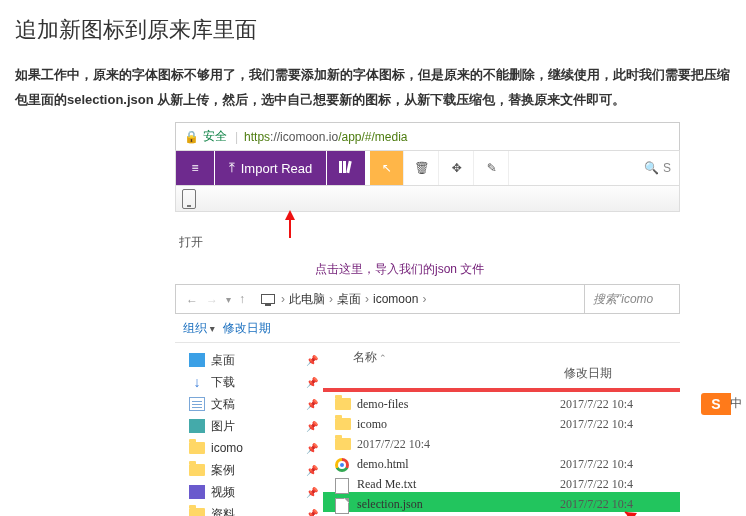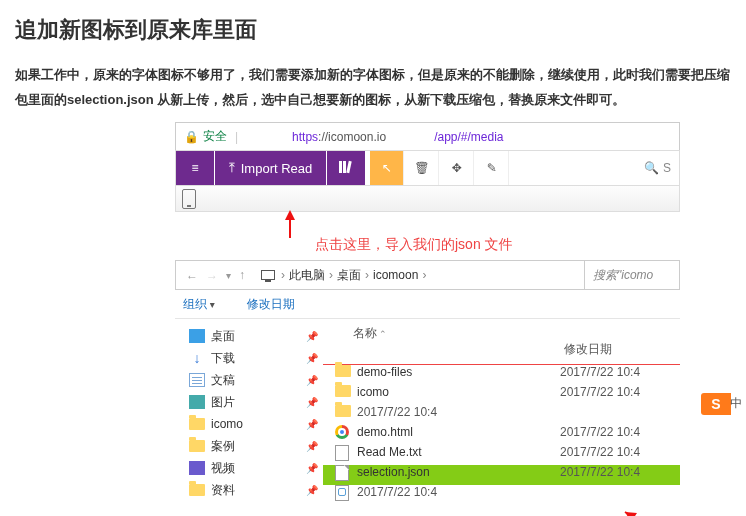--- a/index.html
+++ b/index.html
@@ -7,21 +7,21 @@
     margin: 0;
     padding: 10px 15px;
     font-family: "Microsoft YaHei", Arial, sans-serif;
     font-size: 14px;
     color: #333;
     background: #fff;
     width: 746px;
   }
   h2 {
     font-size: 22px;
-    font-weight: bold;
+    font-weight: normal;
     color: #333;
     margin: 5px 0 18px 0;
   }
   p.intro {
     font-size: 13px;
     color: #333;
     line-height: 1.9;
     margin: 0 0 10px 0;
     font-weight: bold;
   }
@@ -42,21 +42,21 @@
     background: #fff;
   }
   .secure {
     color: #0b8043;
     padding: 0 8px;
     display: flex;
     align-items: center;
     gap: 4px;
   }
   .url { color: #555; }
-  .url .gray { color: #6d28d9; margin-left: 48px; }
+  .url .gray { color: #4d7c0f; }
   
   .toolbar {
     display: flex;
     align-items: stretch;
     height: 36px;
     background: #fff;
     border: 1px solid #ddd;
   }
   .tb-btn {
     display: flex;
@@ -83,21 +83,21 @@
     display:flex;
     align-items:center;
     padding: 0 6px;
   }
   .phone-ic {
     width:14px; height:20px; border:1.5px solid #777; border-radius:2px; position:relative;
   }
   .phone-ic::after{content:"";position:absolute;left:50%;bottom:1px;width:4px;height:2px;background:#777;transform:translateX(-50%);}
   
   .anno {
-    color:#ef4444; font-size:14px;
+    color:#701a75; font-size:12px;
     padding: 6px 0 6px 140px;
   }
   .arrow-up {
     position:relative; height:20px; margin-left:110px; margin-top:-2px;
   }
   .arrow-up::before{
     content:""; position:absolute; left:0; top:0; width:0;height:0;
     border-left:5px solid transparent;border-right:5px solid transparent;border-bottom:10px solid #e11;
   }
   .arrow-up::after{
@@ -108,47 +108,47 @@
   .exp-nav {
     display:flex; align-items:center; height:30px;
     border:1px solid #ccc; background:#fff;
   }
   .nav-arrows { display:flex; align-items:center; gap:8px; padding:0 10px; color:#999; }
   .breadcrumb { display:flex; align-items:center; gap:4px; color:#333; padding:0 6px; flex:1; }
   .breadcrumb .sep{ color:#888; }
   .breadcrumb .pc-ic{ width:14px; height:10px; border:1px solid #555; position:relative; margin-right:2px;}
   .breadcrumb .pc-ic::after{content:"";position:absolute;left:3px;right:3px;bottom:-3px;height:2px;background:#555;}
   .exp-search { border-left:1px solid #ccc; padding:0 8px; color:#888; display:flex; align-items:center; gap:4px; height:100%; width:95px; font-style:italic;}
-  .exp-cmd { display:flex; align-items:center; height:28px; padding:0 8px; gap:32px; color:#1a6fbf; font-size:12px;}
+  .exp-cmd { display:flex; align-items:center; height:28px; padding:0 8px; gap:8px; color:#1a6fbf; font-size:12px;}
   .exp-cmd .dd::after{content:" ▾"; color:#555; font-size:10px;}
   
   .exp-body { display:flex; border-top:1px solid #e5e5e5; }
   .tree {
     width:148px; padding:6px 4px 6px 8px; font-size:12px; color:#333;
   }
   .tree-item{ display:flex; align-items:center; gap:6px; height:22px; padding-left:6px;}
   .pin{ margin-left:auto; color:#777; font-size:10px;}
   .ic{ width:16px; height:14px; display:inline-block; }
   .ic-desktop{ background:#3ba0e6; }
   .ic-dl{ color:#3b7dd8; font-weight:bold; text-align:center; line-height:14px; font-size:14px;}
   .ic-doc{ background:#fff; border:1px solid #7aa7d8; position:relative;}
   .ic-doc::after{content:"";position:absolute;left:2px;right:2px;top:3px;height:1px;background:#7aa7d8;box-shadow:0 3px 0 #7aa7d8,0 6px 0 #7aa7d8;}
   .ic-img{ background:#4aa; }
   .ic-fold{ width:16px;height:12px;background:#ffd766;border-radius:1px;position:relative;}
   .ic-fold::before{content:"";position:absolute;left:0;top:-3px;width:7px;height:3px;background:#ffd766;border-radius:1px 1px 0 0;}
   .ic-vid{ background:#6a5acd; }
   .filepane { flex:1; padding:0 0 6px 0; }
-  .fp-head{ display:flex; color:#555; font-size:12px; border-bottom:1px solid #ef4444; }
+  .fp-head{ display:flex; color:#555; font-size:12px; border-bottom:4px solid #ef4444; }
   .fp-head .col-name{ flex:1; padding:6px 4px 6px 30px;}
   .fp-head .col-date{ width:120px; padding:6px 4px;margin-top:16px;}
-  .frow{ display:flex; align-items:flex-start; height:20px; font-size:12px; color:#333;}
+  .frow{ display:flex; align-items:flex-end; height:20px; font-size:12px; color:#333;font-family:Liberation Serif, serif;}
   .frow .fic{ width:16px; height:14px; margin:0 6px 0 12px;}
   .frow .fname{ flex:1; }
   .frow .fdate{ width:120px; color:#555;}
-  .frow.sel{ background:#84cc16; }
+  .frow.sel{ background:#22c55e; }
   .ic-file{ width:14px;height:16px;background:#fff;border:1px solid #999;position:relative;}
   .ic-file::before{content:"";position:absolute;right:-1px;top:-1px;width:0;height:0;border-left:5px solid #fff;border-top:5px solid #999;}
   .ic-chrome{ width:14px;height:14px;border-radius:50%;background:conic-gradient(#ea4335 0 120deg,#34a853 120deg 240deg,#fbbc05 240deg 360deg);position:relative;}
   .ic-chrome::after{content:"";position:absolute;inset:3px;border-radius:50%;background:#4285f4;border:2px solid #fff;}
   .ic-txt{ width:14px;height:16px;background:#fff;border:1px solid #999;}
   .ic-css{ width:14px;height:16px;background:#fff;border:1px solid #999;position:relative;}
   .ic-css::after{content:"";position:absolute;left:2px;top:2px;width:6px;height:6px;border:1px solid #5aa0d8;border-radius:2px;}
   
   .sel-arrow{
     position:absolute; left:440px; top:380px; width:90px; height:60px; pointer-events:none;
@@ -219,20 +219,21 @@
       <span>🔍</span>
       <span>S</span>
     </div>
   </div>
 
   <div class="subbar">
     <span class="phone-ic"></span>
   </div>
 
   <div class="arrow-up"></div>
+  <div class="openlabel">打开</div>
   <div class="anno">点击这里，导入我们的json 文件</div>
 
   <div class="exp-nav">
     <div class="nav-arrows">
       <span>←</span>
       <span style="opacity:.4">→</span>
       <span style="font-size:10px">▾</span>
       <span>↑</span>
     </div>
     <div class="breadcrumb">

